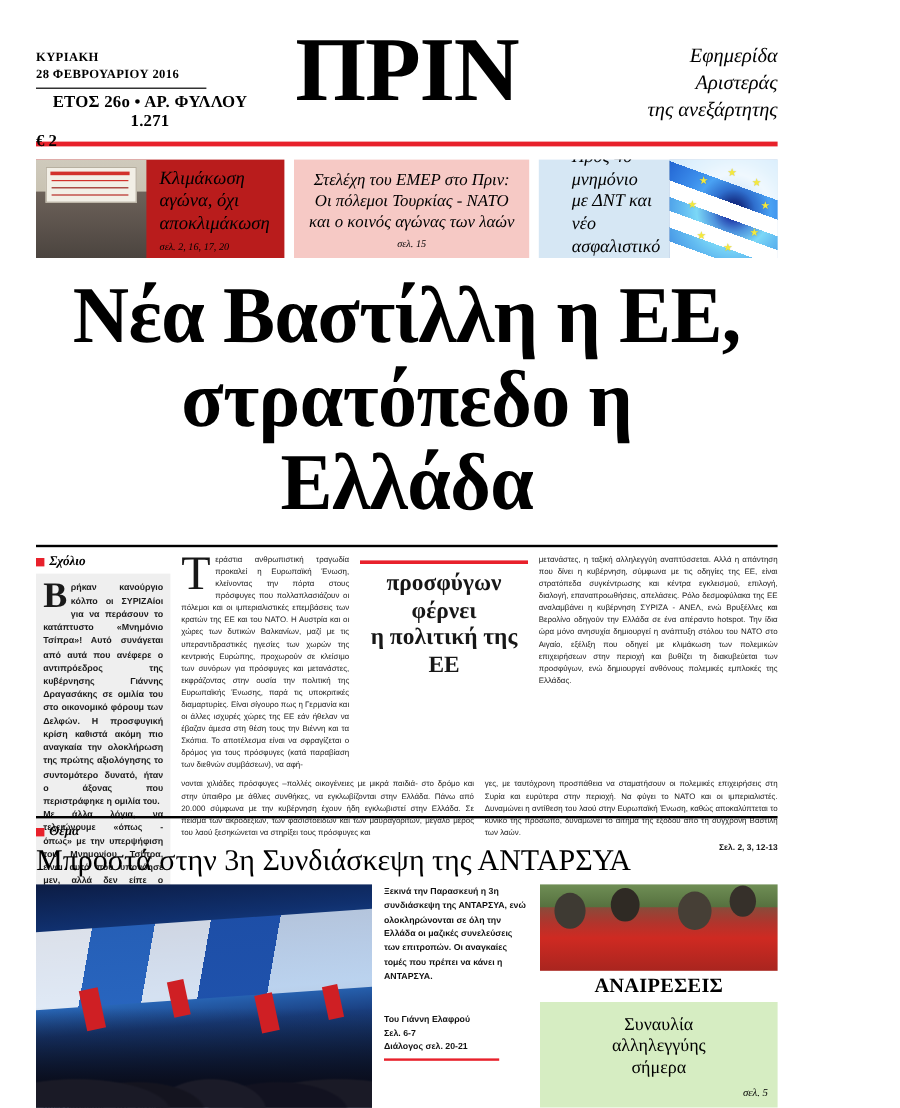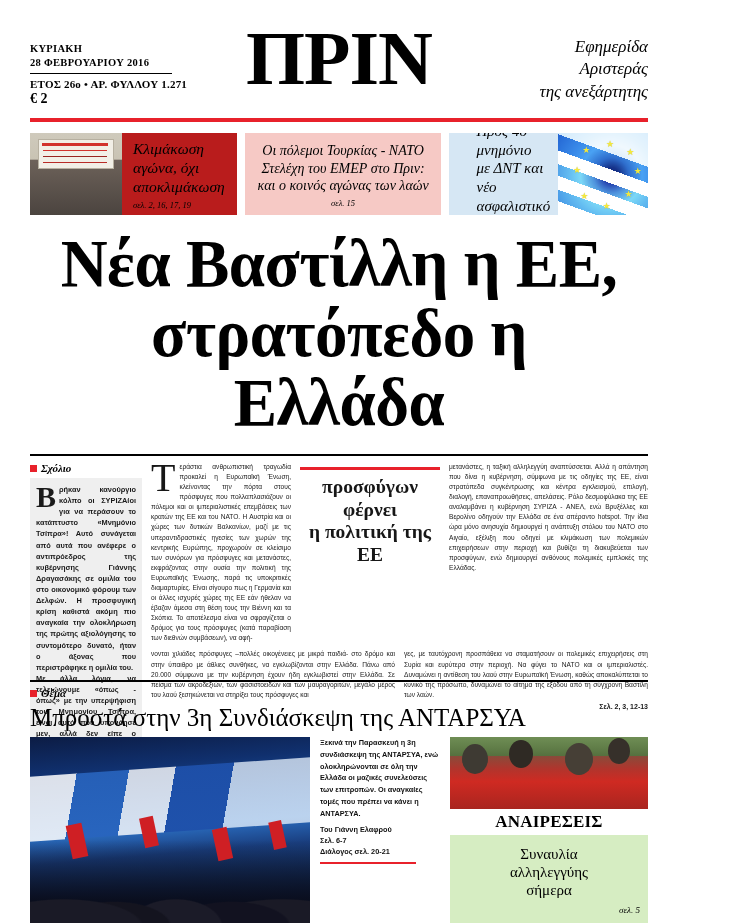--- a/index.html
+++ b/index.html
@@ -44,23 +44,24 @@
     letter-spacing: 0.3px;
     line-height: 1.35;
   }
   .mh-rule {
     border-top: 1px solid #000;
     margin: 3px 0 4px 0;
     width: 142px;
   }
   .mh-issue {
     font-family: "Liberation Serif", serif;
-    font-size: 11px;
+    font-size: 14px;
     letter-spacing: 0.2px;
     font-weight: bold;
+    text-align: center;
   }
   .mh-price {
     font-family: "Liberation Serif", serif;
     font-size: 14px;
     font-weight: bold;
     margin-top: 1px;
   }
   .mh-title {
     flex: 1;
     text-align: center;
@@ -355,21 +356,21 @@
     width: 122px;
     flex: none;
     font-family: "Liberation Sans", sans-serif;
     font-size: 7.3px;
     line-height: 1.62;
     font-weight: bold;
     color: #111;
     padding-left: 2px;
   }
   .thema-byline {
-    margin-top: 4px;
+    margin-top: 24px;
     font-family: "Liberation Sans", sans-serif;
     font-size: 7.3px;
     line-height: 1.55;
     font-weight: bold;
   }
   .byline-rule {
     border-top: 2px solid #e8212b;
     width: 96px;
     margin-top: 4px;
   }
@@ -446,28 +447,28 @@
   <div class="red-rule-top"></div>
 
   <div class="teasers">
 
     <div class="teaser t1">
       <div class="t-photo protest"></div>
       <div class="t-text">
         <div>Κλιμάκωση</div>
         <div>αγώνα, όχι</div>
         <div>αποκλιμάκωση</div>
-        <div class="t-ref">σελ. 2, 16, 17, 19</div>
+        <div class="t-ref">σελ. 2, 16, 17, 20</div>
       </div>
     </div>
 
     <div class="teaser t2">
       <div class="t-text">
+        <div>Στελέχη του ΕΜΕΡ στο Πριν:</div>
         <div>Οι πόλεμοι Τουρκίας - ΝΑΤΟ</div>
-        <div>Στελέχη του ΕΜΕΡ στο Πριν:</div>
         <div>και ο κοινός αγώνας των λαών</div>
         <div class="t-ref">σελ. 15</div>
       </div>
     </div>
 
     <div class="teaser t3">
       <div class="t-text">
         <div>Προς 4ο μνημόνιο</div>
         <div>με ΔΝΤ και νέο</div>
         <div>ασφαλιστικό</div>

